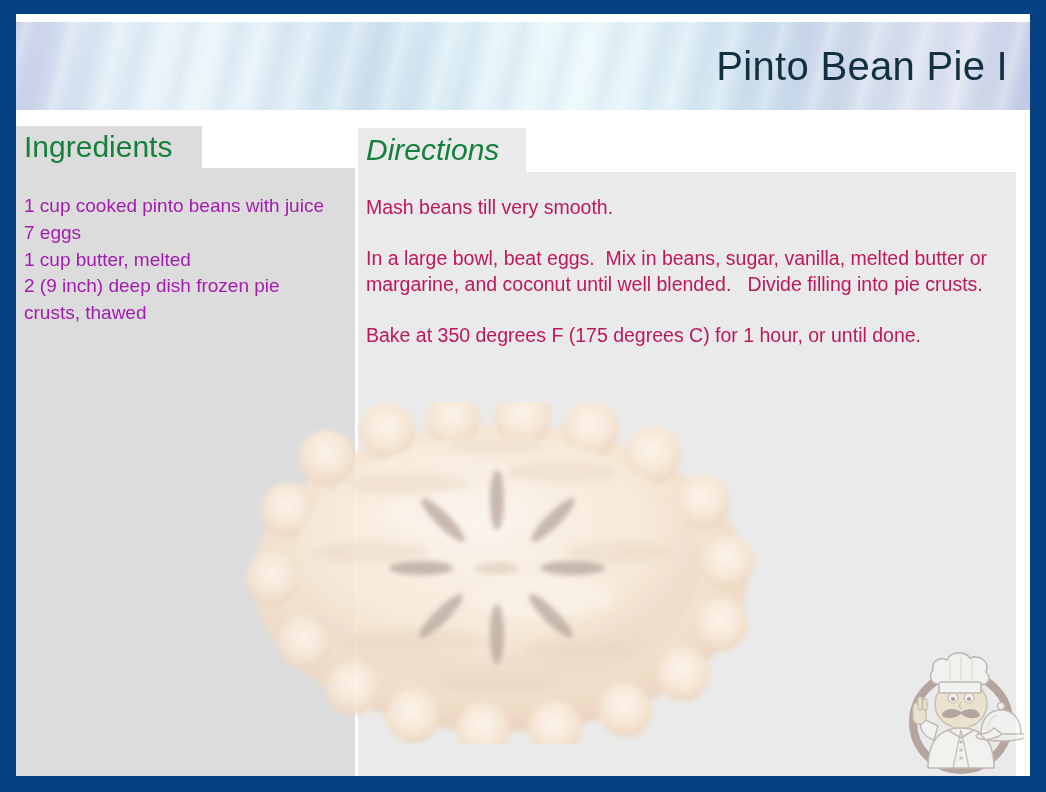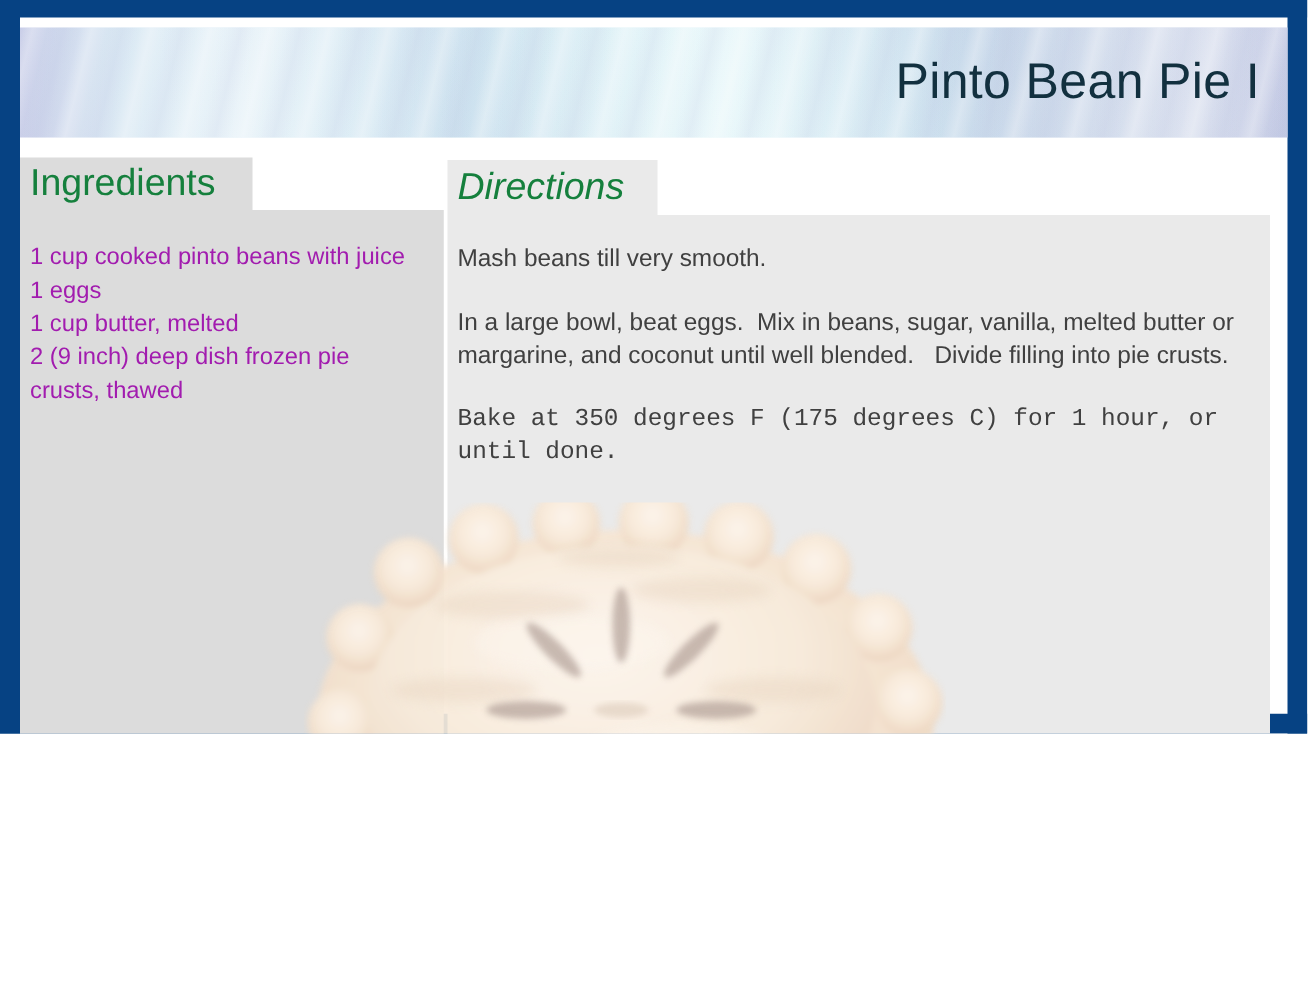--- a/index.html
+++ b/index.html
@@ -7,21 +7,21 @@
     padding: 0;
     background: #ffffff;
   }
   body {
     font-family: "Liberation Sans", sans-serif;
   }
 
   #card {
     position: relative;
     width: 1046px;
-    height: 587px;
+    height: 792px;
     overflow: hidden;
     background: #ffffff;
     box-sizing: border-box;
   }
 
   
   .frame-edge {
     position: absolute;
     background: #064283;
   }
@@ -143,28 +143,28 @@
   }
 
   
   #directions-body {
     position: absolute;
     left: 366px;
     top: 194px;
     width: 636px;
     font-size: 19.5px;
     line-height: 26.5px;
-    color: #404040;
+    color: #be185d;
     z-index: 4;
   }
   #directions-body .direction-step {
     margin: 0 0 24px 0;
     white-space: pre-wrap;
   }
-  #directions-body .direction-step:last-child { margin-bottom: 0; font-family: Liberation Mono, monospace; }
+  #directions-body .direction-step:last-child { margin-bottom: 0; }
 
   
   #pie-illustration {
     position: absolute;
     left: 243px;
     top: 402px;
     width: 514px;
     height: 342px;
     z-index: 2;
     pointer-events: none;
@@ -198,21 +198,21 @@
     <div id="banner-streaks"></div>
     <div id="recipe-title">Pinto Bean Pie I</div>
   </div>
 
   <div id="ingredients-tab"></div>
   <div id="ingredients-panel"></div>
   <div class="section-heading" id="ingredients-heading">Ingredients</div>
 
   <div id="ingredients-list">
     <div class="ingredient-line">1 cup cooked pinto beans with juice</div>
-    <div class="ingredient-line">1 eggs</div>
+    <div class="ingredient-line">7 eggs</div>
     <div class="ingredient-line">1 cup butter, melted</div>
     <div class="ingredient-line">2 (9 inch)  deep dish frozen pie crusts, thawed</div>
   </div>
 
   <div id="directions-tab"></div>
   <div id="directions-panel"></div>
   <div class="section-heading" id="directions-heading">Directions</div>
 
   <div id="directions-body">
     <p class="direction-step">Mash beans till very smooth.</p>

